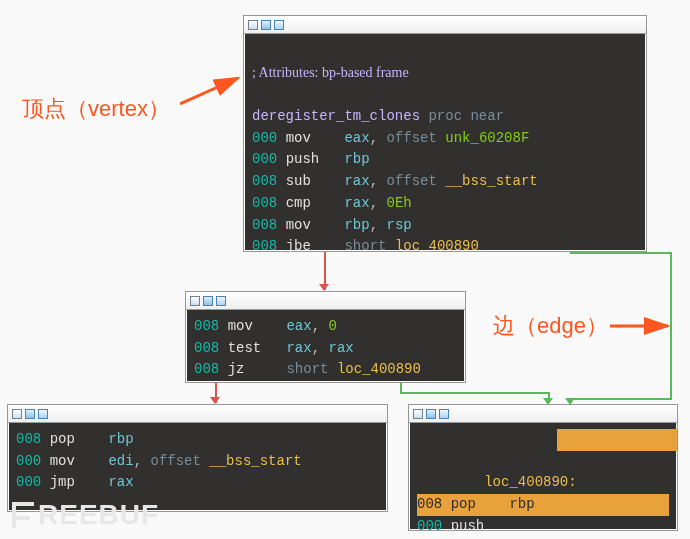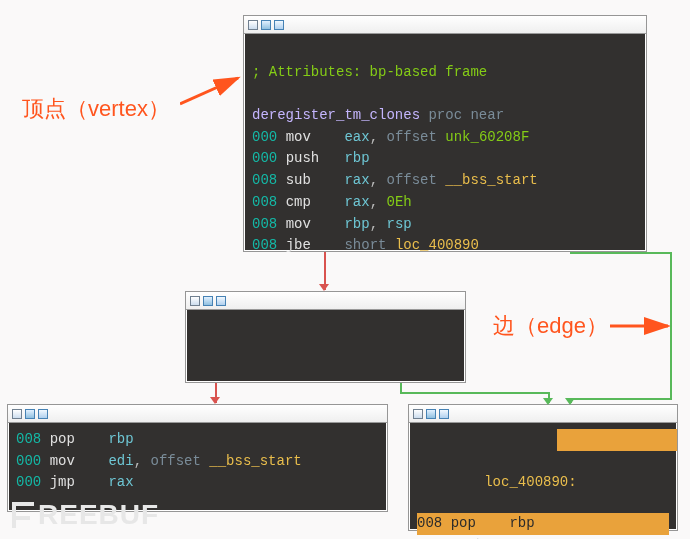--- a/index.html
+++ b/index.html
@@ -26,21 +26,21 @@
     display: flex;
     align-items: center;
     gap: 3px;
     padding-left: 4px;
   }
   .titlebar span { font-size: 9px; line-height: 1; }
   .tb1 { width:10px; height:10px; border:1px solid #708090; background:linear-gradient(#fff,#cde); }
   .tb2 { width:10px; height:10px; border:1px solid #4682B4; background:linear-gradient(#e0f0ff,#90c0e0); }
   .tb3 { width:10px; height:10px; border:1px solid #4682B4; background:linear-gradient(#f0f8ff,#b0d0ee); }
   .code { padding: 6px 8px 8px 8px; color:#BABABA; line-height: 1.55; white-space: pre; }
-  .c-comment { color:#84cc16; }
+  .c-comment { color:#c4b5fd;font-family:Liberation Serif, serif; }
   .c-off     { color:#14b8a6; }
   .c-op      { color:#E0E0E0; }
   .c-reg     { color:#6EC6D4; }
   .c-punc    { color:#BABABA; }
   .c-kw      { color:#7A8C99; }
   .c-lit     { color:#84cc16; }
   .c-name    { color:#EABE4C;text-align:center; }
   .c-ident   { color:#c4b5fd; }
   .hl-row    { background:#E9A23B; display:inline-block; }
   .hl-row .c-off { color:#2b2b2b; }
@@ -116,20 +116,23 @@
 <span class="c-off">008</span> <span class="c-op">mov</span>    <span class="c-reg">rbp</span><span class="c-punc">, </span><span class="c-reg">rsp</span>
 <span class="c-off">008</span> <span class="c-op">jbe</span>    <span class="c-kw">short </span><span class="c-name">loc_400890</span></div>
 </div>
 
 <div class="panel" style="left:185px; top:291px; width:281px; height:92px;">
   <div class="titlebar">
     <span class="tb1"></span>
     <span class="tb2"></span>
     <span class="tb3"></span>
   </div>
+  <div class="code"><span class="c-off">008</span> <span class="c-op">mov</span>    <span class="c-reg">eax</span><span class="c-punc">, </span><span class="c-lit">0</span>
+<span class="c-off">008</span> <span class="c-op">test</span>   <span class="c-reg">rax</span><span class="c-punc">, </span><span class="c-reg">rax</span>
+<span class="c-off">008</span> <span class="c-op">jz</span>     <span class="c-kw">short </span><span class="c-name">loc_400890</span></div>
 </div>
 
 <div class="panel" style="left:7px; top:404px; width:381px; height:108px;">
   <div class="titlebar">
     <span class="tb1"></span>
     <span class="tb2"></span>
     <span class="tb3"></span>
   </div>
   <div class="code"><span class="c-off">008</span> <span class="c-op">pop</span>    <span class="c-reg">rbp</span>
 <span class="c-off">000</span> <span class="c-op">mov</span>    <span class="c-reg">edi</span><span class="c-punc">, </span><span class="c-kw">offset </span><span class="c-name">__bss_start</span>
@@ -138,21 +141,21 @@
 
 <div class="panel" style="left:408px; top:404px; width:270px; height:127px;">
   <div class="titlebar">
     <span class="tb1"></span>
     <span class="tb2"></span>
     <span class="tb3"></span>
   </div>
   <div class="code" style="position:relative; padding-top:6px;">
     <span class="hl-row" style="position:absolute; right:0; top:6px; width:120px; height:22px;"></span>
     <span style="position:relative;">    <span class="c-name">loc_400890:</span></span>
-<span class="hl-row" style="width:100%;margin-top:19px;"><span class="c-off hl-black">008</span> <span class="c-op hl-black">pop</span>    <span class="c-reg hl-black">rbp</span></span>
+<span class="hl-row" style="width:100%;"><span class="c-off hl-black">008</span> <span class="c-op hl-black">pop</span>    <span class="c-reg hl-black">rbp</span></span>
 <span class="c-off">000</span> <span class="c-op">push</span>
      </div>
 </div>
 
 <div class="annotation" style="left:22px; top:94px;">顶点（vertex）</div>
 <svg class="arrow-svg" style="left:180px; top:72px;" width="70" height="40">
   <defs>
       <marker id="ahv" markerWidth="10" markerHeight="10" refX="8" refY="3" orient="auto">
         <path d="M0,0 L0,6 L9,3 z" fill="#FF551E"></path>
       </marker>

